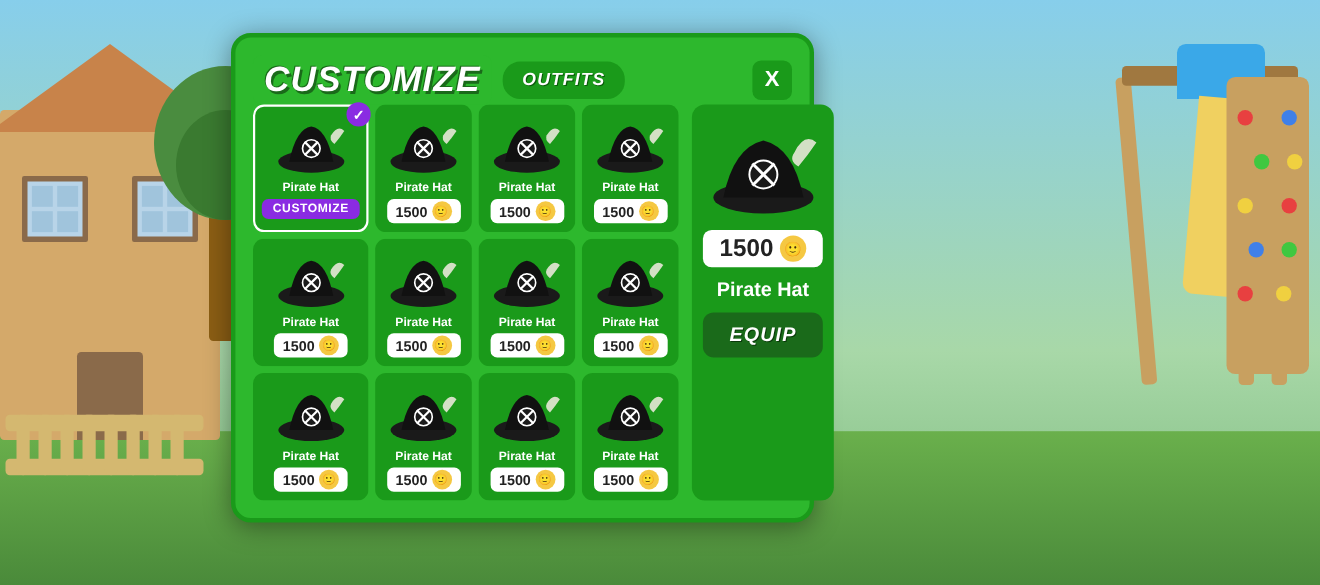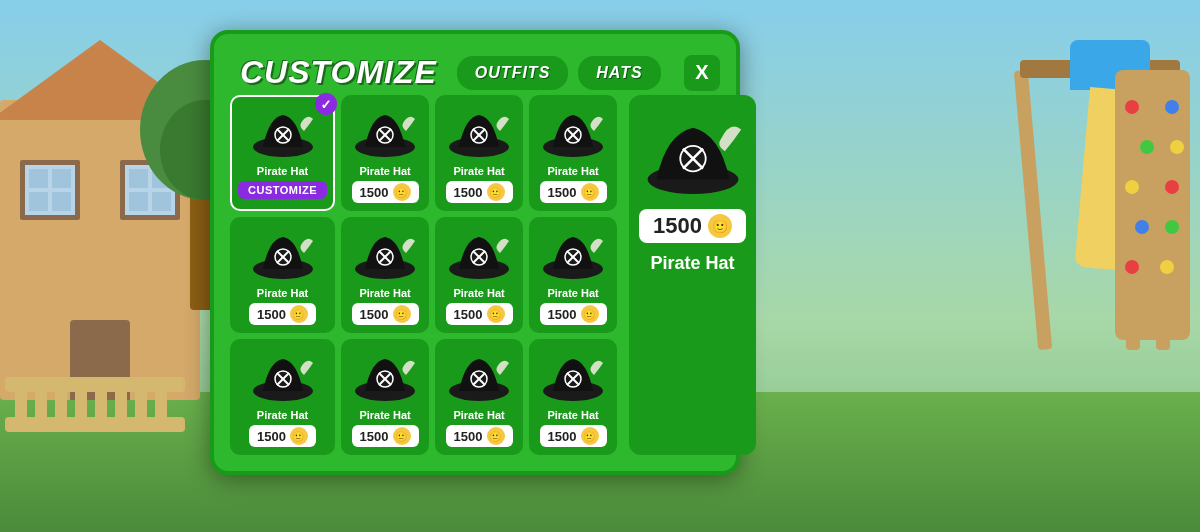--- a/index.html
+++ b/index.html
@@ -303,21 +303,20 @@
       <div style="position:absolute;top:190px;left:45px;width:14px;height:14px;background:#f0d040;border-radius:50%;"></div>
     </div>
   </div>
 </div>
 
 <div class="modal">
 
   <div class="modal-header">
     <span class="title-label">CUSTOMIZE</span>
     <button class="tab-btn">OUTFITS</button>
-    <button class="tab-btn">HATS</button>
     <button class="close-btn">X</button>
   </div>
 
   <div class="modal-content">
 
     <div class="item-grid">
 
       <div class="item-card equipped">
         <div class="checkmark">✓</div>
         <div class="item-img">
@@ -547,15 +546,16 @@
         </svg>
       </div>
 
       <div class="detail-price-row">
         <span class="detail-price">1500</span>
         <div class="detail-robux">🙂</div>
       </div>
 
       <div class="detail-name">Pirate Hat</div>
 
+      <button class="equip-btn">EQUIP</button>
     </div>
   </div>
 </div>
 
 </body></html>

